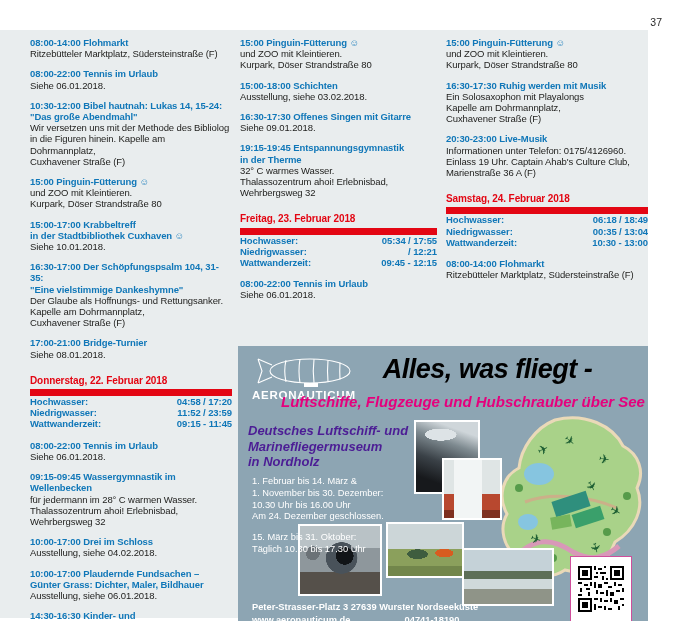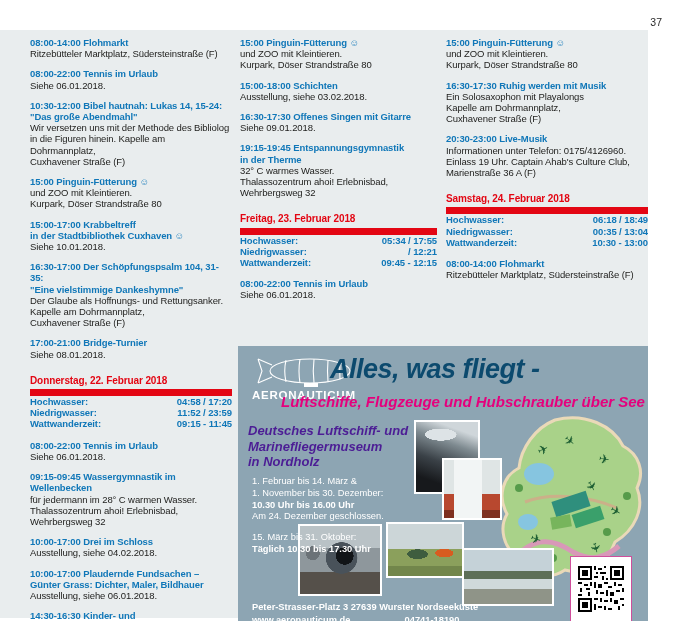--- a/index.html
+++ b/index.html
@@ -24,28 +24,28 @@
   .ev-body{white-space:pre-line;color:#1d1d1b;}
   .day-section{margin-top:15px;margin-bottom:10px;}
   .day-title{color:#e30613;font-weight:bold;font-size:10px;}
   .day-bar{height:7px;background:#e30613;margin-top:3px;}
   .tides{margin-top:0;color:#1077b8;font-weight:bold;}
   .tide-row{display:flex;justify-content:space-between;}
 
   
   .ad{position:absolute;left:238px;top:316px;width:410px;height:285px;background:#8da5b3;}
   .ad-logo{position:absolute;left:10px;top:8px;width:112px;height:56px;z-index:6;}
-  .ad-title{position:absolute;left:92px;top:8px;width:315px;z-index:6;
-    color:#0c4a6e;font-size:27px;font-weight:bold;font-style:italic;letter-spacing:-0.5px;}
+  .ad-title{position:absolute;left:92px;top:8px;width:315px;text-align:center;z-index:6;
+    color:#000000;font-size:27px;font-weight:bold;font-style:italic;letter-spacing:-0.5px;}
   .ad-subtitle{position:absolute;left:38px;top:47px;width:374px;text-align:center;z-index:6;
     color:#e5007d;font-size:15px;font-weight:bold;font-style:italic;}
   .ad-museum{position:absolute;left:10px;top:77px;z-index:6;color:#4c1d95;
     font-size:13px;line-height:15.5px;font-weight:bold;font-style:italic;white-space:pre-line;}
   .ad-season{position:absolute;left:14px;z-index:6;color:#ffffff;font-size:9.3px;line-height:11.8px;}
-  .ad-season .bold{font-weight:bold;}
+  .ad-season .bold{font-weight:normal;}
   #season1{top:130px;}
   #season2{top:186px;}
   .ad-contact{position:absolute;left:14px;top:255px;z-index:6;color:#ffffff;
     font-size:9.3px;line-height:12.5px;font-weight:bold;}
   .ad-contact .row2 span{display:inline-block;}
   .ad-contact .site{width:150px;}
 
   .photo{position:absolute;border:2px solid #ffffff;box-sizing:border-box;}
   .ph-gondola{left:176px;top:74px;width:66px;height:74px;z-index:3;
     background:

